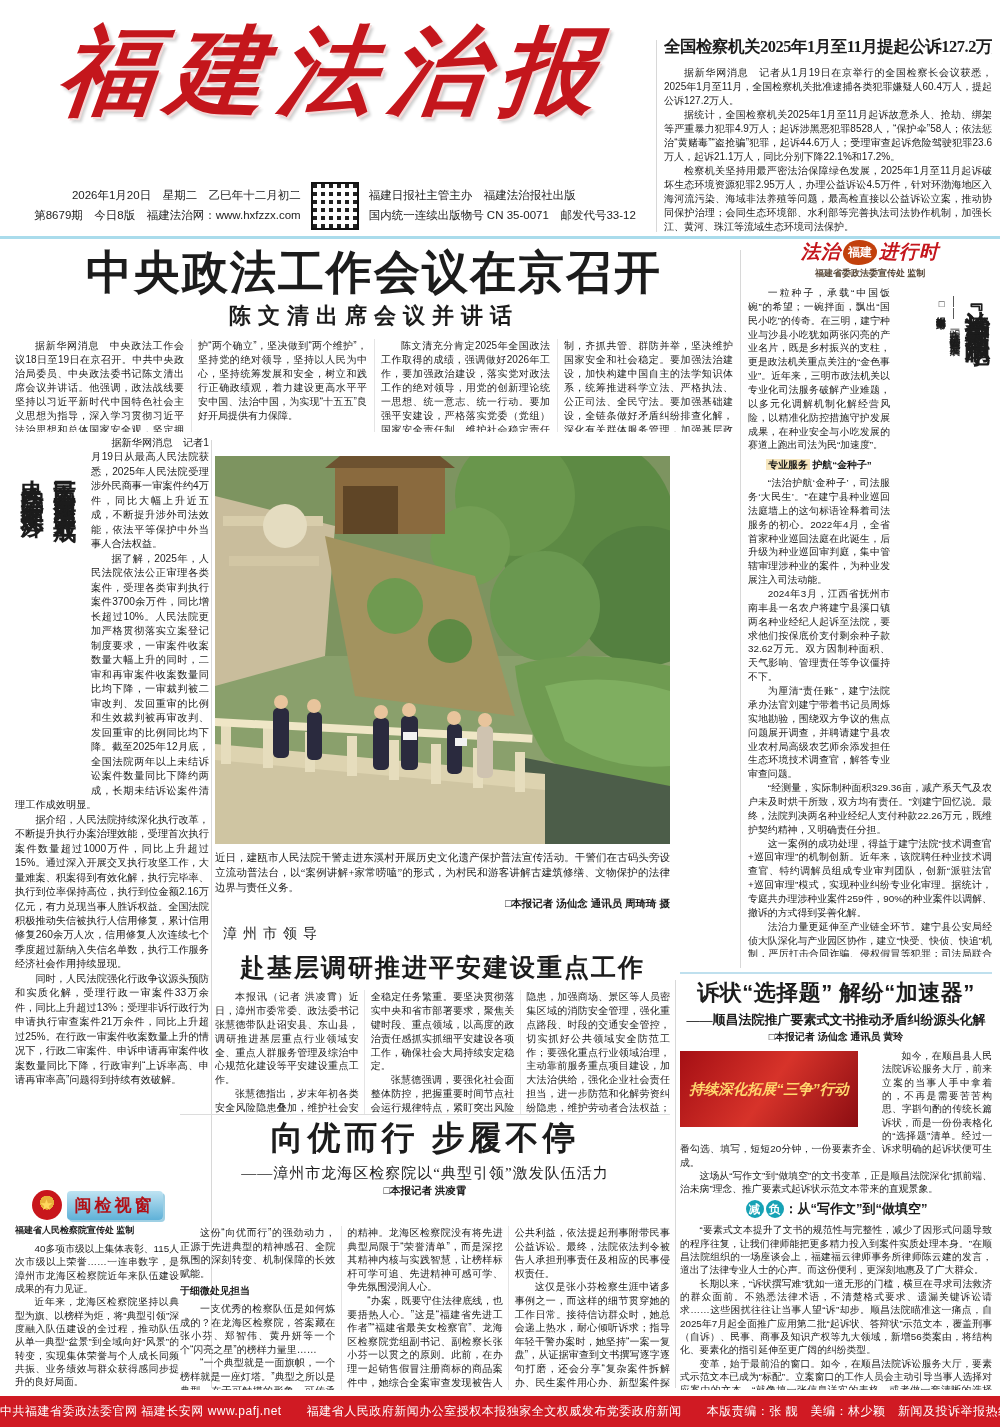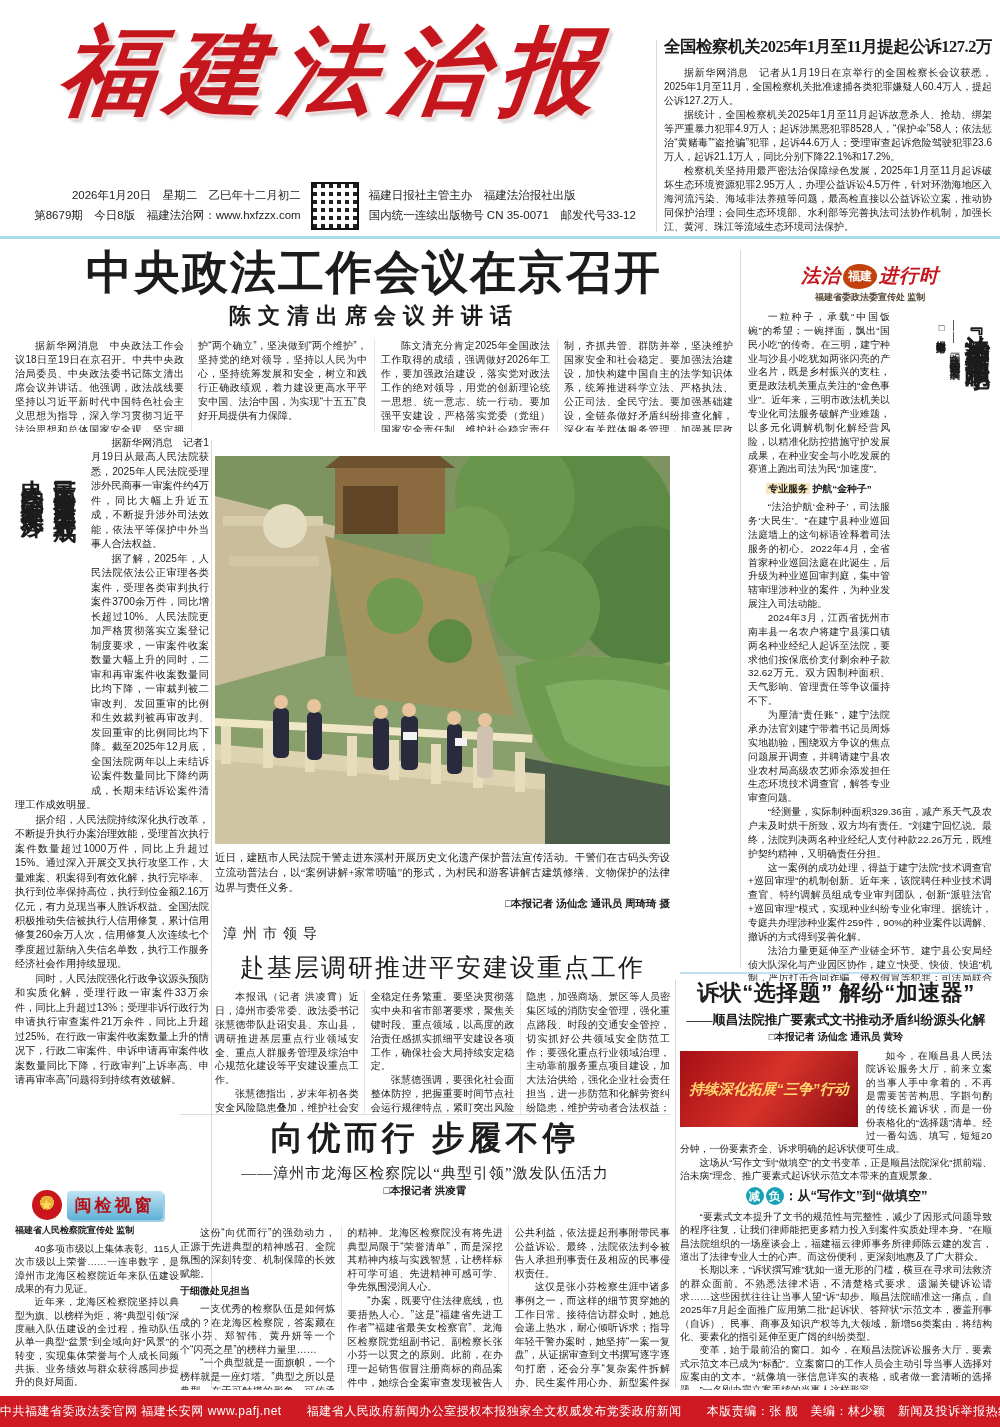--- a/index.html
+++ b/index.html
@@ -39,42 +39,42 @@
      font-size:23px;line-height:1.42;letter-spacing:3px;}
   #left-art p{margin:0;font-size:10.2px;line-height:1.42;text-align:justify;text-indent:2em;}
   
   #photo{position:absolute;left:215px;top:456px;width:455px;height:388px;background:#7c9b66;}
   #caption{position:absolute;left:215px;top:850px;width:455px;font-size:10.5px;line-height:1.45;
      font-family:"Liberation Serif",serif;text-align:justify;}
   #caption .credit{text-align:right;font-weight:bold;font-family:"Liberation Sans",sans-serif;}
   
   #zz{position:absolute;left:215px;top:916px;width:455px;height:198px;overflow:hidden;}
   #zz .kicker{margin:8px;font-size:14px;letter-spacing:6px;font-family:"Liberation Serif",serif;}
-  #zz h1{margin:2px 0 6px;font-size:25px;font-weight:normal;text-align:center;letter-spacing:2px;}
+  #zz h1{margin:2px 0 6px;font-size:25px;font-weight:bold;text-align:center;letter-spacing:2px;}
   #zz .cols{column-count:3;column-gap:12px;column-rule:1px solid #e4e4e4;height:126px;font-size:9.8px;}
   #zz p{line-height:1.38;}
   
   #xy{position:absolute;left:180px;top:1116px;width:490px;height:274px;overflow:hidden;}
   #xy h1{margin:0;font-size:33px;font-weight:bold;text-align:center;letter-spacing:4px;}
   #xy .sub{margin:3px 0 1px;font-size:15px;text-align:center;font-family:"Liberation Serif",serif;letter-spacing:1px;}
   #xy .byline{margin:0 0 6px;font-size:10.5px;font-weight:bold;text-align:center;}
   #xy .cols{column-count:3;column-gap:12px;column-rule:1px solid #e4e4e4;height:180px;font-size:9.5px;margin-top:28px;}
   #xy p{line-height:1.36;}
   .subhead-center{text-align:center;font-weight:bold;text-indent:0 !important;font-size:11.5px;margin:4px 0 !important;}
   
   #mj{position:absolute;left:15px;top:1190px;width:164px;height:200px;overflow:hidden;}
   #mj .logo-row{display:flex;align-items:center;gap:5px;justify-content:center;}
   #mj .emblem{width:30px;height:30px;border-radius:50%;background:radial-gradient(circle at 50% 42%,#e8b23a 0 30%,#c8161c 31% 100%);
      color:#ffd95e;font-size:15px;line-height:30px;text-align:center;flex:0 0 30px;}
   #mj .logo-panel{background:linear-gradient(180deg,#bfe3f2,#5fb1d8);border-radius:4px;padding:3px 8px;
      color:#b20f16;font-weight:bold;font-size:17px;letter-spacing:3px;box-shadow:2px 2px 0 #9fd0e4;}
   #mj .sup{font-size:9px;text-align:left;margin:4px 0 5px;font-weight:bold;font-family:"Liberation Serif",serif;}
   #mj p{margin:0;font-size:9.8px;line-height:1.36;text-align:justify;text-indent:2em;}
   
-  #sm{position:absolute;left:748px;top:259px;width:244px;height:722px;overflow:hidden;}
+  #sm{position:absolute;left:748px;top:235px;width:244px;height:722px;overflow:hidden;}
   #sm .logo{display:flex;align-items:center;justify-content:center;gap:2px;margin:4px 0 2px;}
   #sm .logo .red-script{color:#c4161c;font-weight:bold;font-style:italic;font-size:19px;letter-spacing:1px;}
   #sm .logo .map{background:#c2410c;color:#fff;font-size:12px;font-weight:bold;padding:4px 5px;
      border-radius:48% 52% 55% 45%/55% 48% 52% 45%;}
   #sm .sup{font-size:9px;text-align:center;font-weight:bold;color:#5a4a3a;margin:2px 0 6px;
      font-family:"Liberation Serif",serif;}
   #sm .top-flex{display:flex;gap:6px;}
   #sm .flow{flex:1;min-width:0;}
   #sm p{margin:0;font-size:9.9px;line-height:1.4;text-align:justify;text-indent:2em;}
   #sm .vhead{flex:0 0 96px;height:442px;writing-mode:vertical-rl;text-align:start;padding-top:4px;}
@@ -82,21 +82,21 @@
   #sm .vhead .vsub{font-size:11px;margin-top:6px;letter-spacing:1px;}
   #sm .vhead .vby{font-size:9.5px;font-weight:bold;margin-top:8px;}
   .sm-sub{font-weight:bold;font-size:12px;text-indent:0 !important;text-align:center !important;margin:6px 0 4px !important;}
   .sm-sub .tag{background:#f7e7bf;padding:0 2px;}
   
   #ss{position:absolute;left:680px;top:978px;width:312px;height:412px;overflow:hidden;}
   #ss h1{margin:0;font-size:22px;font-weight:bold;text-align:center;letter-spacing:0.5px;white-space:nowrap;}
   #ss .sub{margin:3px 0 1px;font-size:13px;font-weight:bold;text-align:center;font-family:"Liberation Serif",serif;}
   #ss .byline{margin:0 0 5px;font-size:10px;font-weight:bold;text-align:center;}
   #ss p{margin:0;font-size:9.8px;line-height:1.36;text-align:justify;text-indent:2em;}
-  #ss .banner{float:left;width:178px;height:76px;margin:2px 8px 3px 0;
+  #ss .banner{float:left;width:178px;height:76px;margin:2px 24px 3px 0;
      background:linear-gradient(125deg,#a50f14,#d7332a 50%,#8c0d12);
      color:#ffd76e;display:flex;align-items:center;justify-content:center;
      font-weight:bold;font-style:italic;font-size:14.5px;padding:10px 6px;box-sizing:border-box;}
   #ss .jf-row{clear:none;text-align:center;font-weight:bold;font-size:13px;margin:5px 0;}
   .circ{display:inline-block;width:18px;height:18px;border-radius:50%;background:#17a2b5;color:#fff;
      font-size:11.5px;line-height:18px;text-align:center;margin:0 1px;font-style:normal;}
   
   #footer{position:absolute;left:0;top:1396px;width:1000px;height:31px;background:#d01a23;
      color:#fff;font-size:12px;line-height:31px;text-align:center;letter-spacing:0.5px;white-space:nowrap;}
 </style>

